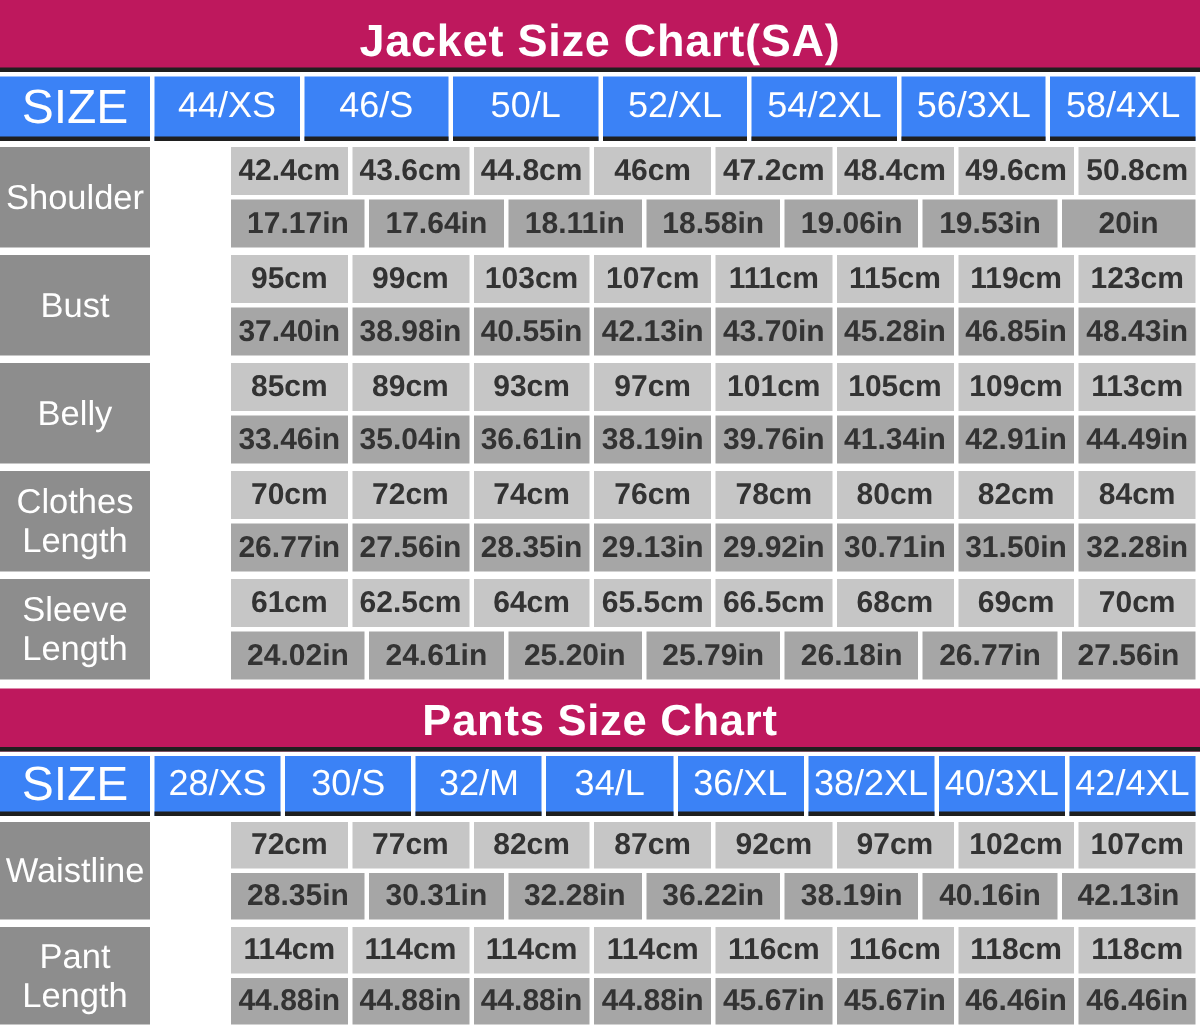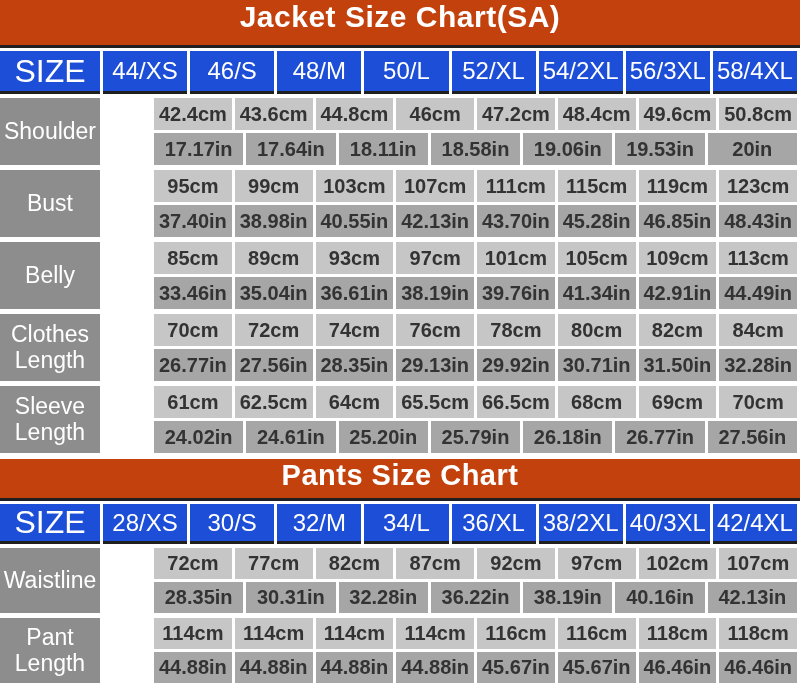--- a/index.html
+++ b/index.html
@@ -4,39 +4,39 @@
 <style>
   html, body { margin: 0; padding: 0; background: #ffffff; }
   .page {
     width: 800px; height: 686px;
     background: #ffffff;
     font-family: "Liberation Sans", sans-serif;
     overflow: hidden;
     box-sizing: border-box;
   }
   .band {
-    height: 45px; background: #c2410c;
+    height: 45px; background: #be185d;
     border-bottom: 3px solid #1f1f1f;
-    display: flex; align-items: flex-start; justify-content: center;
+    display: flex; align-items: flex-end; justify-content: center;
     color: #ffffff; font-size: 30px; font-weight: bold;
     letter-spacing: 0.5px;
   }
   .pants .band { height: 39px; font-size: 29px; }
   .cell {
     display: flex; align-items: center; justify-content: center;
     box-sizing: border-box; text-align: center;
   }
   .header-row {
     display: flex; gap: 3px;
     margin-top: 3px; padding-right: 3px;
     height: 43px;
   }
   .pants .header-row { height: 40px; }
   .header-row .cell {
-    background: #1d4ed8; color: #ffffff;
+    background: #3b82f6; color: #ffffff;
     border-bottom: 3px solid #1f1f1f;
   }
   .size-cell { width: 100px; flex: none; font-size: 32px; }
   .head-cell { flex: 1; font-size: 24px; }
   .table-body {
     margin-top: 4px; padding-right: 3px;
     display: flex; flex-direction: column; gap: 5px;
   }
   .group { display: flex; gap: 19px; }
   .label-cell {
@@ -60,21 +60,20 @@
 <div class="page">
 
   <section class="section jacket">
     <div class="band">
       <span>Jacket Size Chart(SA)</span>
     </div>
     <div class="header-row">
         <div class="cell size-cell">SIZE</div>
         <div class="cell head-cell">44/XS</div>
         <div class="cell head-cell">46/S</div>
-        <div class="cell head-cell">48/M</div>
         <div class="cell head-cell">50/L</div>
         <div class="cell head-cell">52/XL</div>
         <div class="cell head-cell">54/2XL</div>
         <div class="cell head-cell">56/3XL</div>
         <div class="cell head-cell">58/4XL</div>
       </div>
     <div class="table-body">
         <div class="group">
           <div class="cell label-cell">Shoulder</div>
           <div class="rows">

